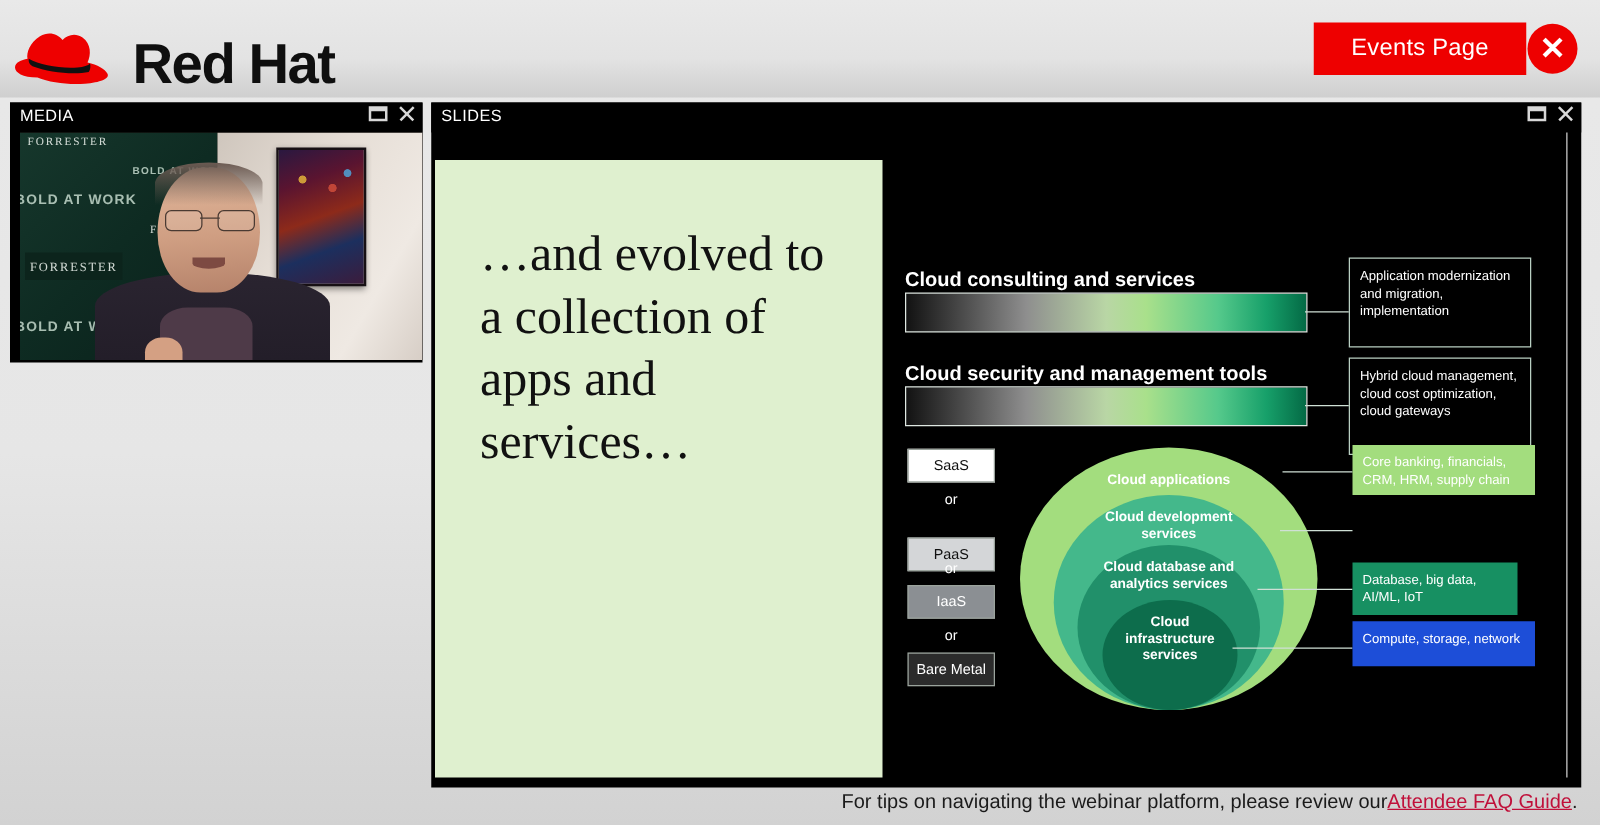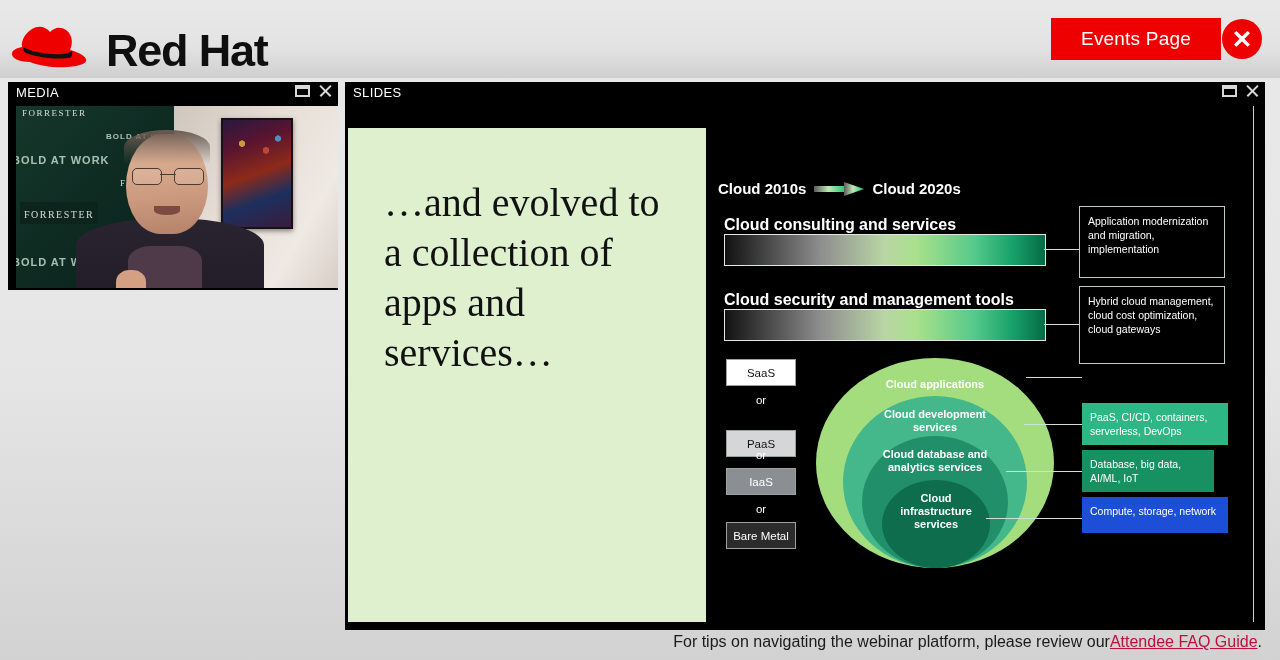--- a/index.html
+++ b/index.html
@@ -330,35 +330,20 @@
   </div>
 
   <div id="slide-canvas">
 
     <div id="green-block" style="background: rgb(223, 240, 207);">
       <div id="green-text">…and evolved to a collection of apps and services…</div>
     </div>
 
     <div id="diagram">
 
-      <div class="dg-title">
-        <span>Cloud 2010s</span>
-        <svg class="dg-arrow" viewBox="0 0 50 16">
-          <defs>
-            <linearGradient id="arrGrad" x1="0" y1="0" x2="1" y2="0">
-              <stop offset="0%" stop-color="#5a5a5a"></stop>
-              <stop offset="45%" stop-color="#bfe8b4"></stop>
-              <stop offset="100%" stop-color="#19c46e"></stop>
-            </linearGradient>
-          </defs>
-          <rect x="0" y="5" width="32" height="6" fill="url(#arrGrad)"></rect>
-          <polygon points="30,1 50,8 30,15" fill="url(#arrGrad)"></polygon>
-        </svg>
-        <span>Cloud 2020s</span>
-      </div>
 
       <div class="bar-label" style="left:18px; top:110px;">Cloud consulting and services</div>
       <div class="grad-bar" style="left:18px; top:128px; width:320px;"></div>
       <div class="connector" style="left:338px; top:143px; width:36px;"></div>
       <div class="callout" style="left:373px; top:100px; width:146px; height:72px;">Application modernization and migration, implementation</div>
 
       <div class="bar-label" style="left:18px; top:185px;">Cloud security and management tools</div>
       <div class="grad-bar" style="left:18px; top:203px; width:320px;"></div>
       <div class="connector" style="left:338px; top:218px; width:36px;"></div>
       <div class="callout" style="left:373px; top:180px; width:146px; height:78px;">Hybrid cloud management, cloud cost optimization, cloud gateways</div>
@@ -382,21 +367,21 @@
       </div>
       <div class="ellipse" style="left: 176px; top: 374px; width: 108px; height: 88px; background: rgb(13, 109, 76);">
         <span style="padding-top:12px; width:104px;">Cloud infrastructure services</span>
       </div>
 
       <div class="connector" style="left:320px; top:271px; width:56px;"></div>
       <div class="connector" style="left:318px; top:318px; width:58px;"></div>
       <div class="connector" style="left:300px; top:365px; width:76px;"></div>
       <div class="connector" style="left:280px; top:412px; width:96px;"></div>
 
-      <div class="tagbox" style="left: 376px; top: 297px; width: 146px; height: 42px; background: rgb(46, 182, 132); color: rgb(255, 255, 255);">PaaS, CI/CD, containers, serverless, DevOps</div>
+      <div class="tagbox" style="left: 376px; top: 250px; width: 146px; height: 40px; background: rgb(163, 221, 126); color: rgb(255, 255, 255);">Core banking, financials, CRM, HRM, supply chain</div>
       <div class="tagbox" style="left: 376px; top: 344px; width: 132px; height: 42px; background: rgb(23, 144, 98); color: rgb(255, 255, 255);">Database, big data, AI/ML, IoT</div>
       <div class="tagbox" style="left: 376px; top: 391px; width: 146px; height: 36px; background: #1d4ed8; color: rgb(255, 255, 255);">Compute, storage, network</div>
 
     </div>
   </div>
   <div id="slide-edge"></div>
 </div>
 
 <div id="footer">
   <span>For tips on navigating the webinar platform, please review our </span>

